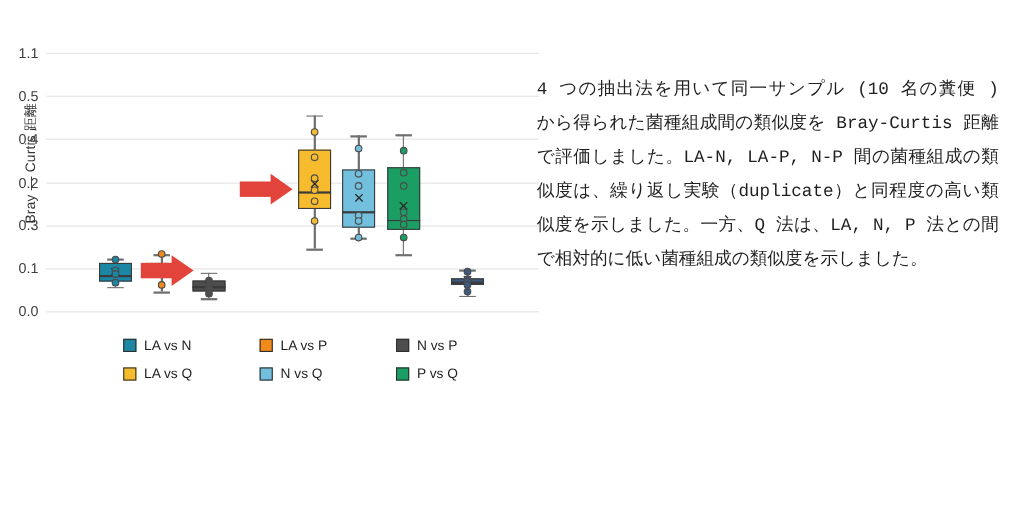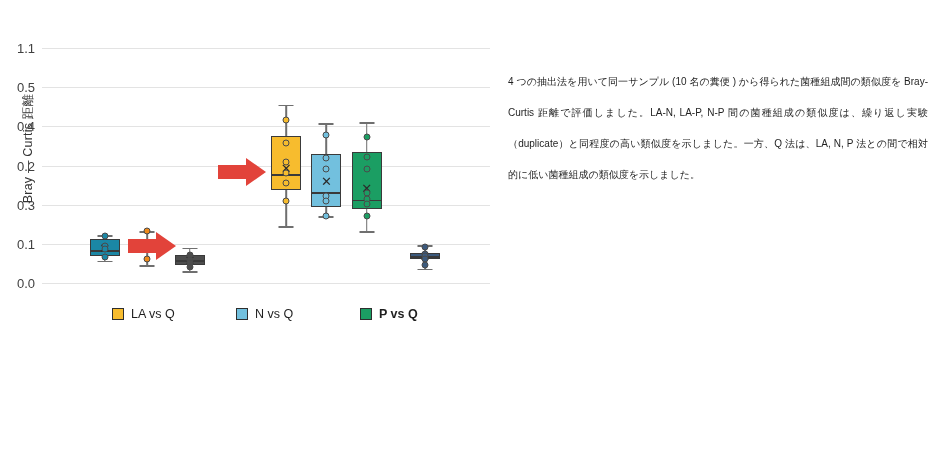--- a/index.html
+++ b/index.html
@@ -158,27 +158,28 @@
     width: 12px; height: 12px;
     border: 1px solid #2e2e2e;
     margin-right: 7px;
     box-sizing: border-box;
     flex: none;
   }
 
   
   #description {
     position: absolute;
-    left: 508px;
+    left: 488px;
     top: 66px;
     width: 420px;
-    font-size: 10px;
+    font-size: 16px;
     line-height: 31px;
     color: #1f1f1f;
     text-align: justify;
+    font-family: Liberation Mono, monospace;
   }
   #description p { margin: 0; }
 
   
   #caption {
     position: absolute;
     left: 0;
     top: 426px;
     width: 940px;
     text-align: center;
@@ -324,28 +325,42 @@
             <div class="shaft" style="background: rgb(226, 67, 58);"></div>
             <div class="head" style="border-left-color: rgb(226, 67, 58);"></div>
           </div>
         </div>
     </div>
   </div>
 
   <div id="legend">
       <div class="legend-row">
         <div class="legend-item" style="width: 124px;">
+          <span class="legend-swatch" style="background: rgb(27, 135, 165);"></span>
+          <span>LA vs N</span>
+        </div>
+        <div class="legend-item" style="width: 124px;">
+          <span class="legend-swatch" style="background: rgb(239, 138, 27);"></span>
+          <span>LA vs P</span>
+        </div>
+        <div class="legend-item" style="width: 124px;">
+          <span class="legend-swatch" style="background: rgb(77, 77, 77);"></span>
+          <span>N vs P</span>
+        </div>
+      </div>
+      <div class="legend-row">
+        <div class="legend-item" style="width: 124px;">
           <span class="legend-swatch" style="background: rgb(247, 188, 46);"></span>
           <span>LA vs Q</span>
         </div>
         <div class="legend-item" style="width: 124px;">
           <span class="legend-swatch" style="background: rgb(114, 192, 222);"></span>
           <span>N vs Q</span>
         </div>
-        <div class="legend-item" style="width: 124px; font-weight: bold;">
+        <div class="legend-item" style="width: 124px;">
           <span class="legend-swatch" style="background: rgb(27, 158, 99);"></span>
           <span>P vs Q</span>
         </div>
       </div>
     </div>
 
   <div id="description">
     <p>4 つの抽出法を用いて同一サンプル (10 名の糞便 ) から得られた菌種組成間の類似度を Bray-Curtis 距離で評価しました。LA-N, LA-P, N-P 間の菌種組成の類似度は、繰り返し実験（duplicate）と同程度の高い類似度を示しました。一方、Q 法は、LA, N, P 法との間で相対的に低い菌種組成の類似度を示しました。</p>
   </div>
 

